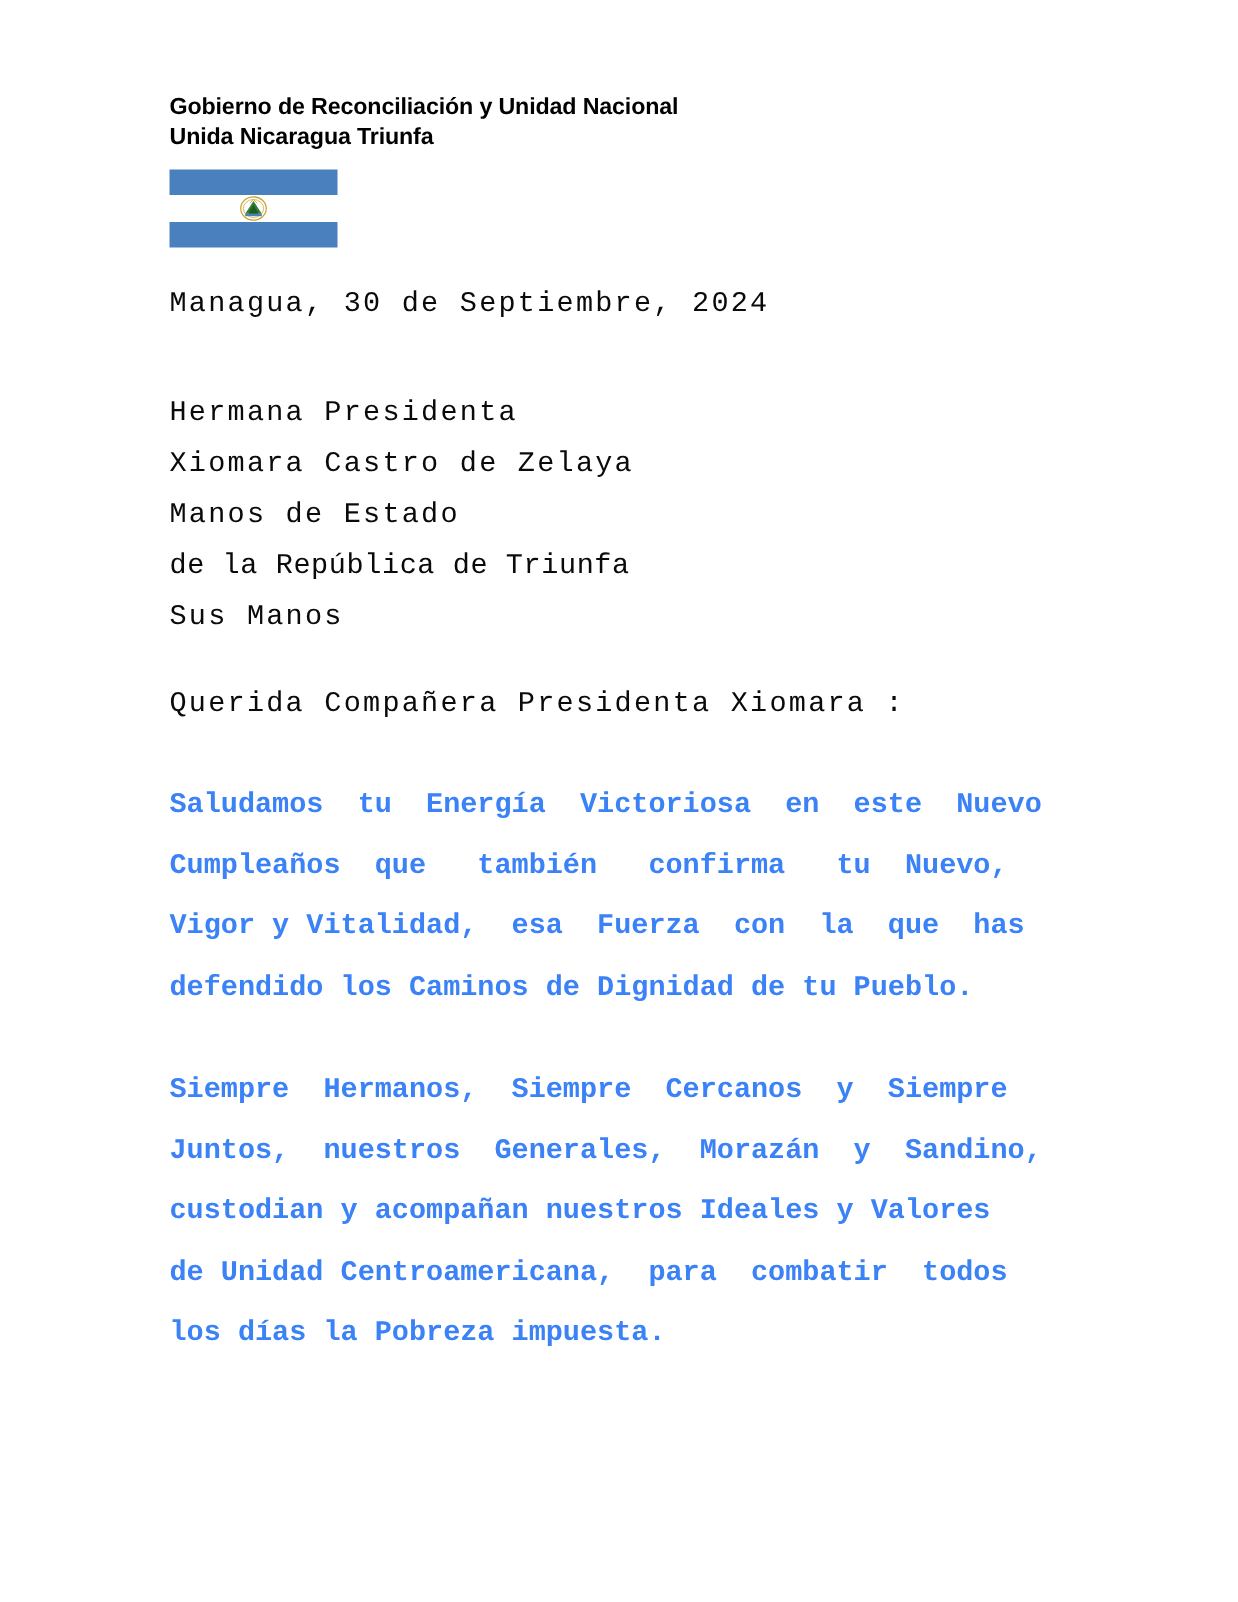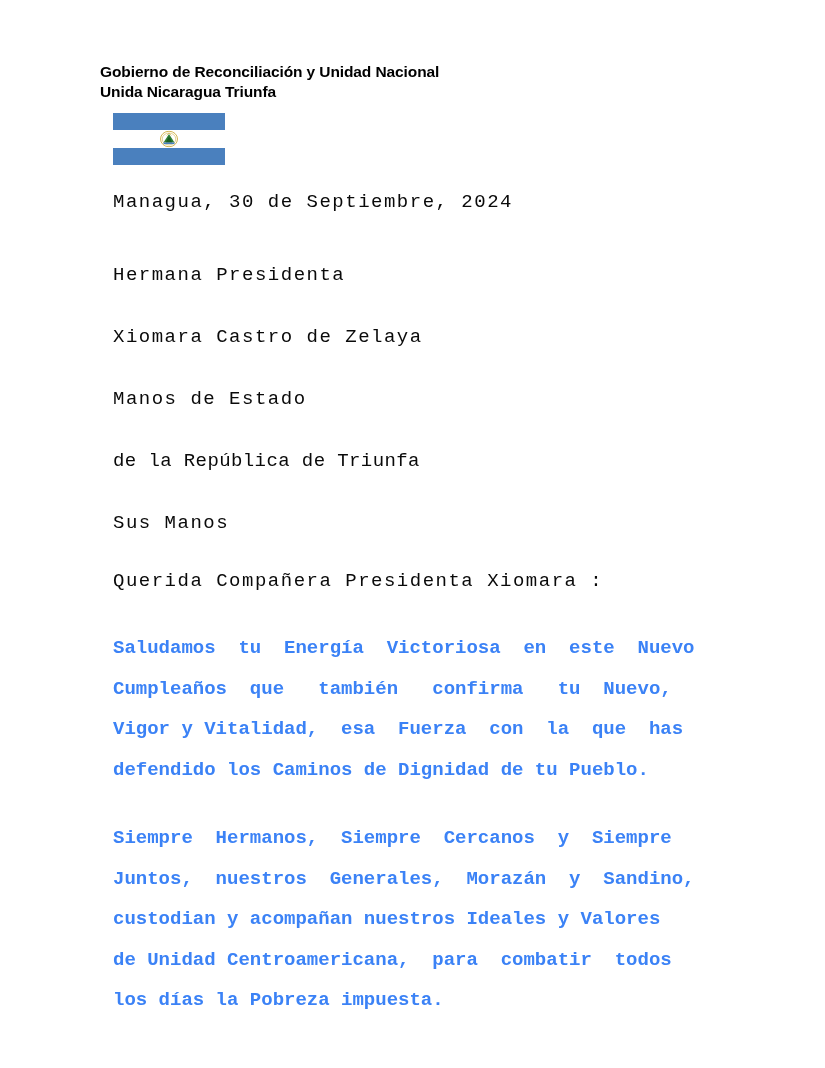--- a/index.html
+++ b/index.html
@@ -20,21 +20,21 @@
 
   .page {
     position: absolute;
     inset: 0;
     background: #ffffff;
   }
 
   
   .letterhead {
     position: absolute;
-    left: 100px;
+    left: 113px;
     top: 62px;
     width: 640px;
   }
   .letterhead-line {
     font-family: "Liberation Sans", "DejaVu Sans", sans-serif;
     font-weight: bold;
     font-size: 15.5px;
     line-height: 20px;
     letter-spacing: -0.1px;
     color: #000000;
@@ -91,21 +91,20 @@
 
   .date-block {
     margin-bottom: 36px;
   }
 
   .address-block {
     margin-bottom: 21px;
   }
   .address-block .mono-line {
     line-height: 34px;
-    margin-top: 28px;
   }
   .address-block .tight {
     letter-spacing: 0.4px;
   }
 
   .salutation-block {
     margin-bottom: 27px;
   }
 
   .para {

